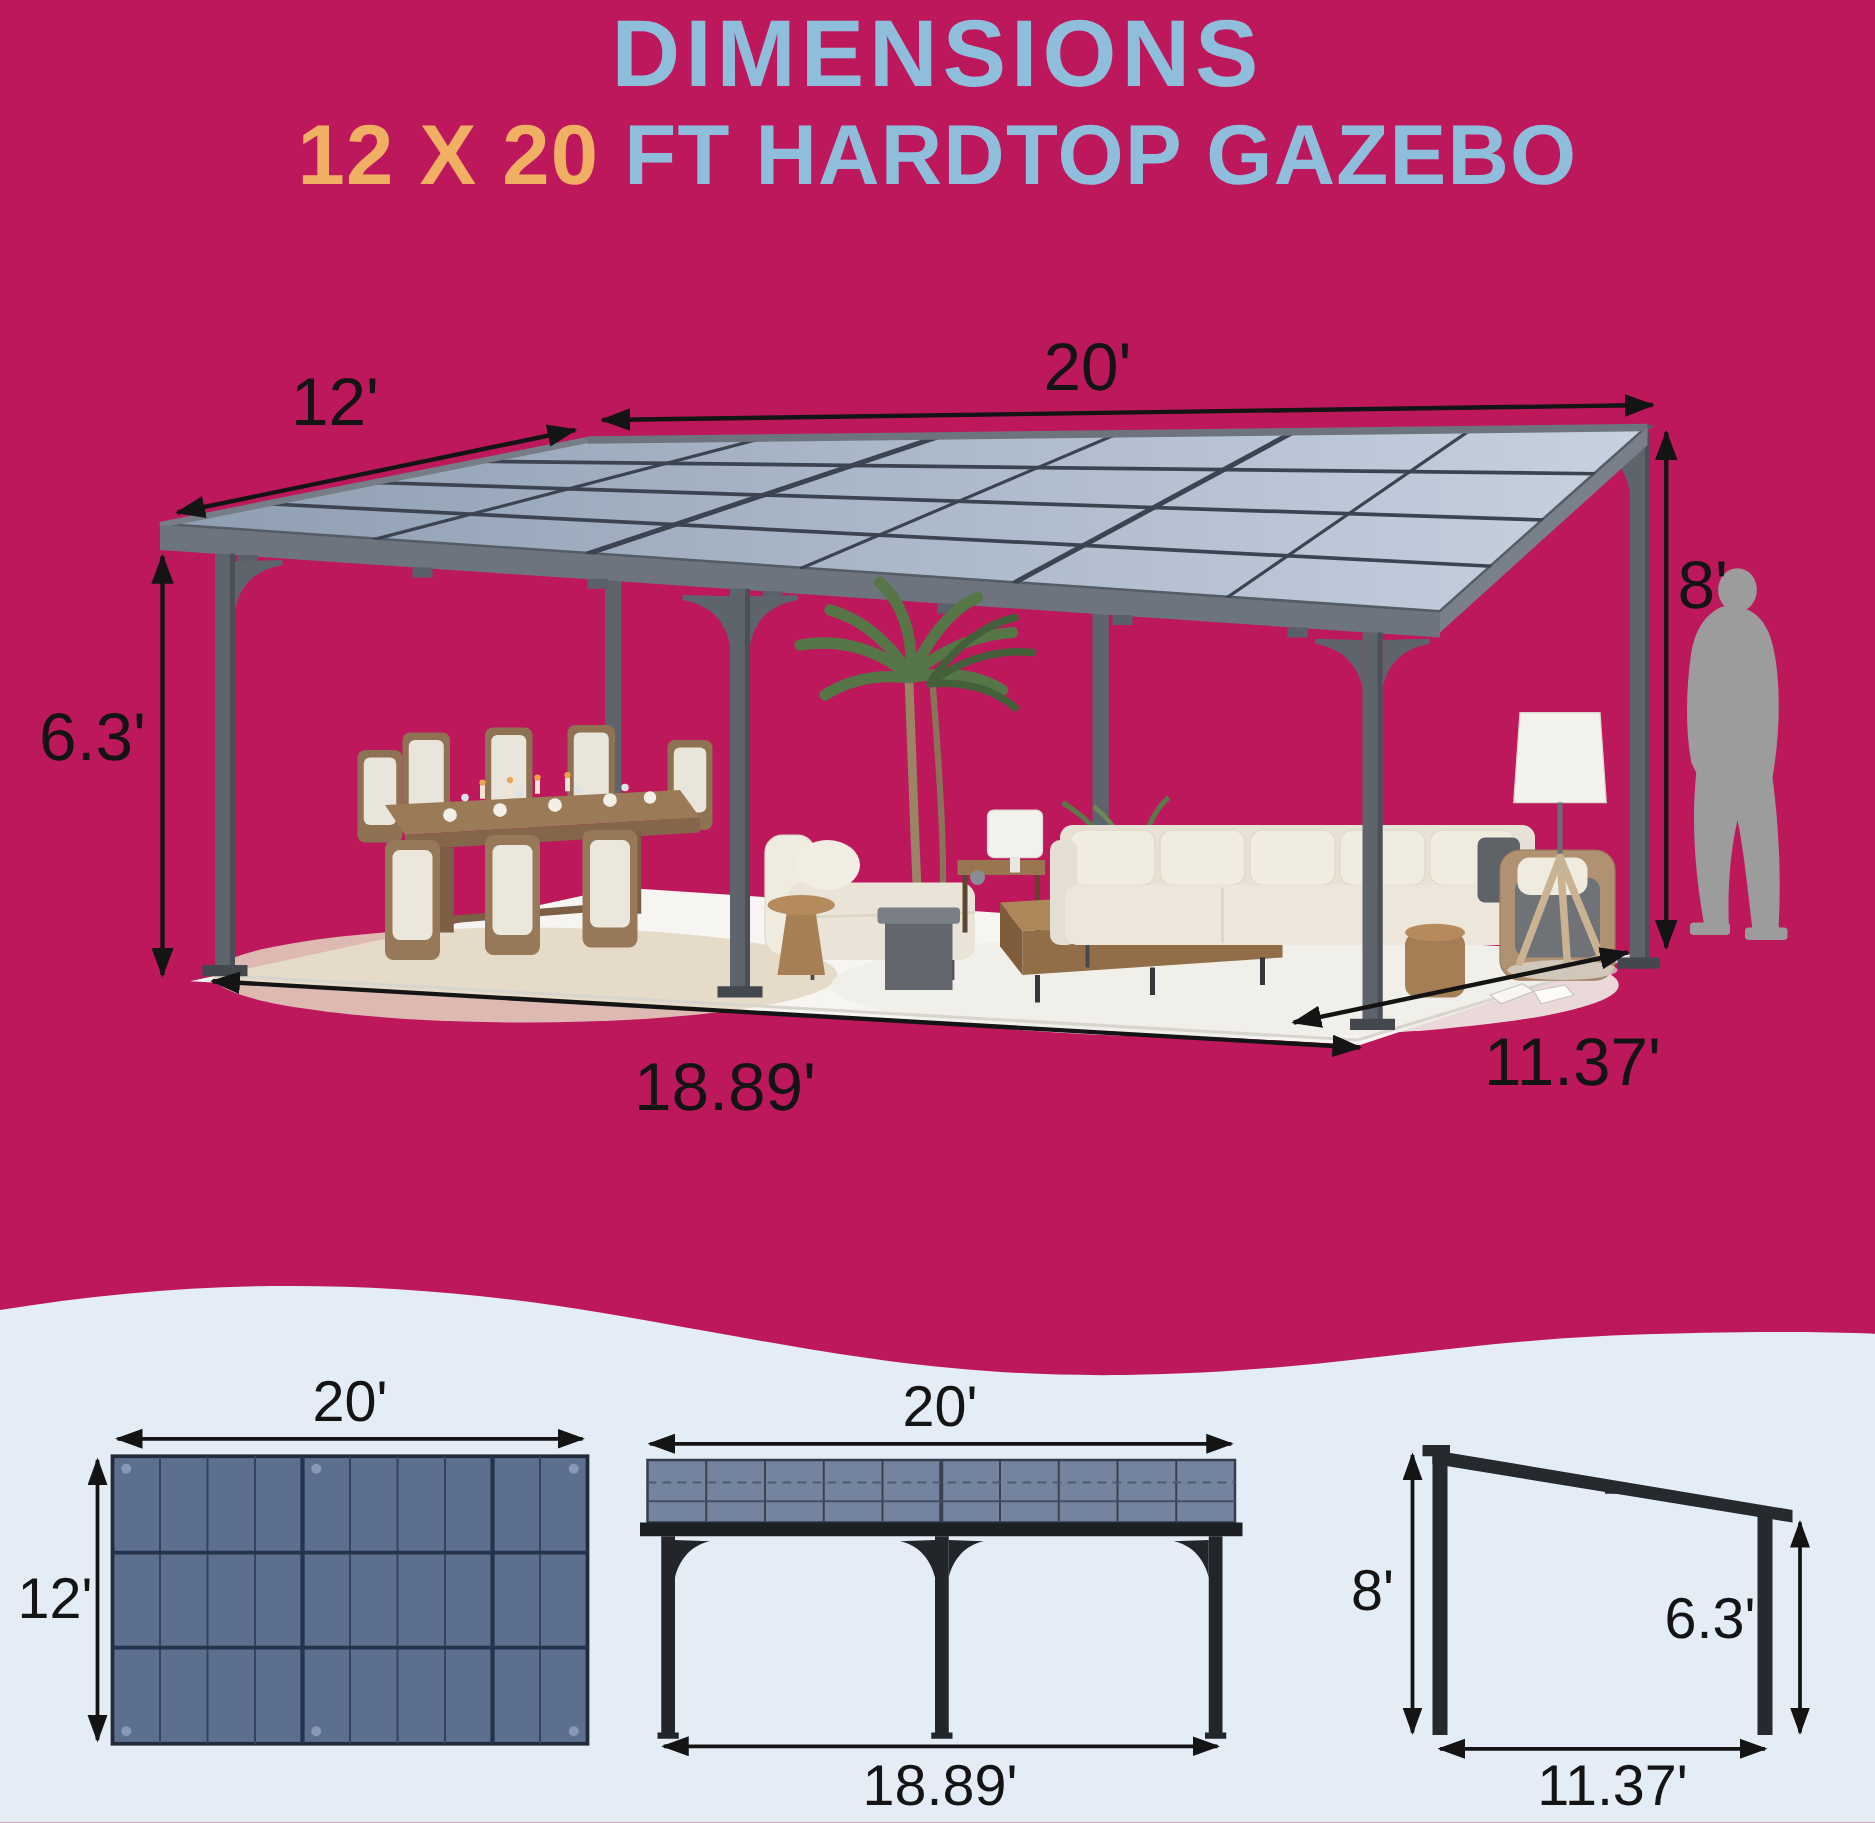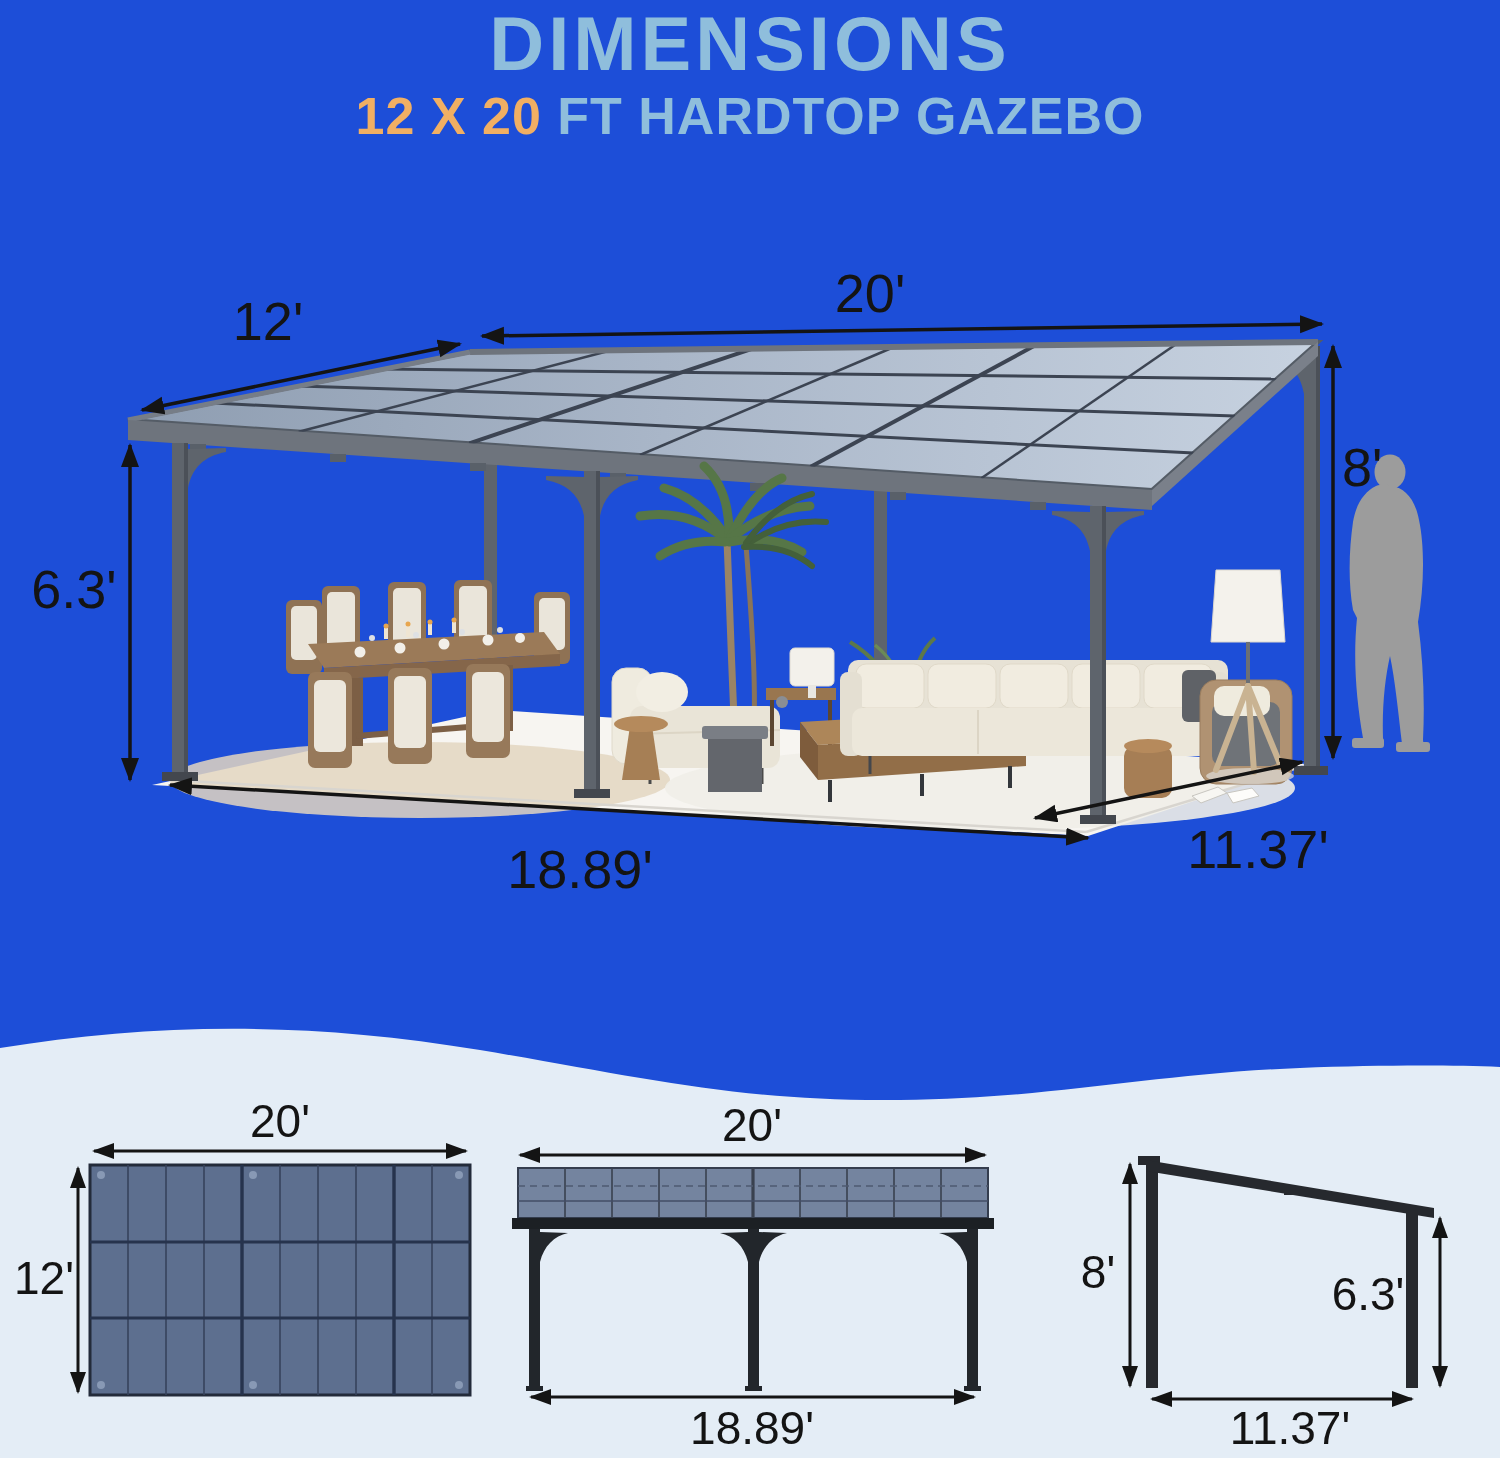--- a/index.html
+++ b/index.html
@@ -1,23 +1,23 @@
 <!DOCTYPE html>
 <html><head>
 <meta charset="utf-8">
 <style>
   html,body{margin:0;padding:0;background:#ffffff;}
   #canvas{
-    position:relative;width:1500px;height:1458px;background:#1d4ed8;
+    position:relative;width:1500px;height:1458px;background:#be185d;
     overflow:hidden;font-family:"Liberation Sans",sans-serif;
   }
   header{position:absolute;top:0;left:0;width:1500px;text-align:center;}
   h1{margin:0;padding-top:6px;font-size:76px;line-height:1.0;font-weight:800;
      letter-spacing:4px;color:#8FBEDC;}
-  h2{margin:8px 0 0 0;font-size:52px;line-height:1.0;font-weight:800;
+  h2{margin:8px 0 0 0;font-size:68px;line-height:1.0;font-weight:800;
      letter-spacing:1px;color:#8FBEDC;white-space:pre;}
   h2 .size{color:#F1AF63;}
   svg{position:absolute;left:0;display:block;}
   #scene3d{top:240px;}
   .dim{font-family:"Liberation Sans",sans-serif;font-size:54px;fill:#141414;}
   .dimb{font-family:"Liberation Sans",sans-serif;font-size:46px;fill:#141414;}
   .dline{stroke:#141414;stroke-width:3.5;fill:none;}
   .dlineb{stroke:#141414;stroke-width:3;fill:none;}
 </style>
 </head>

